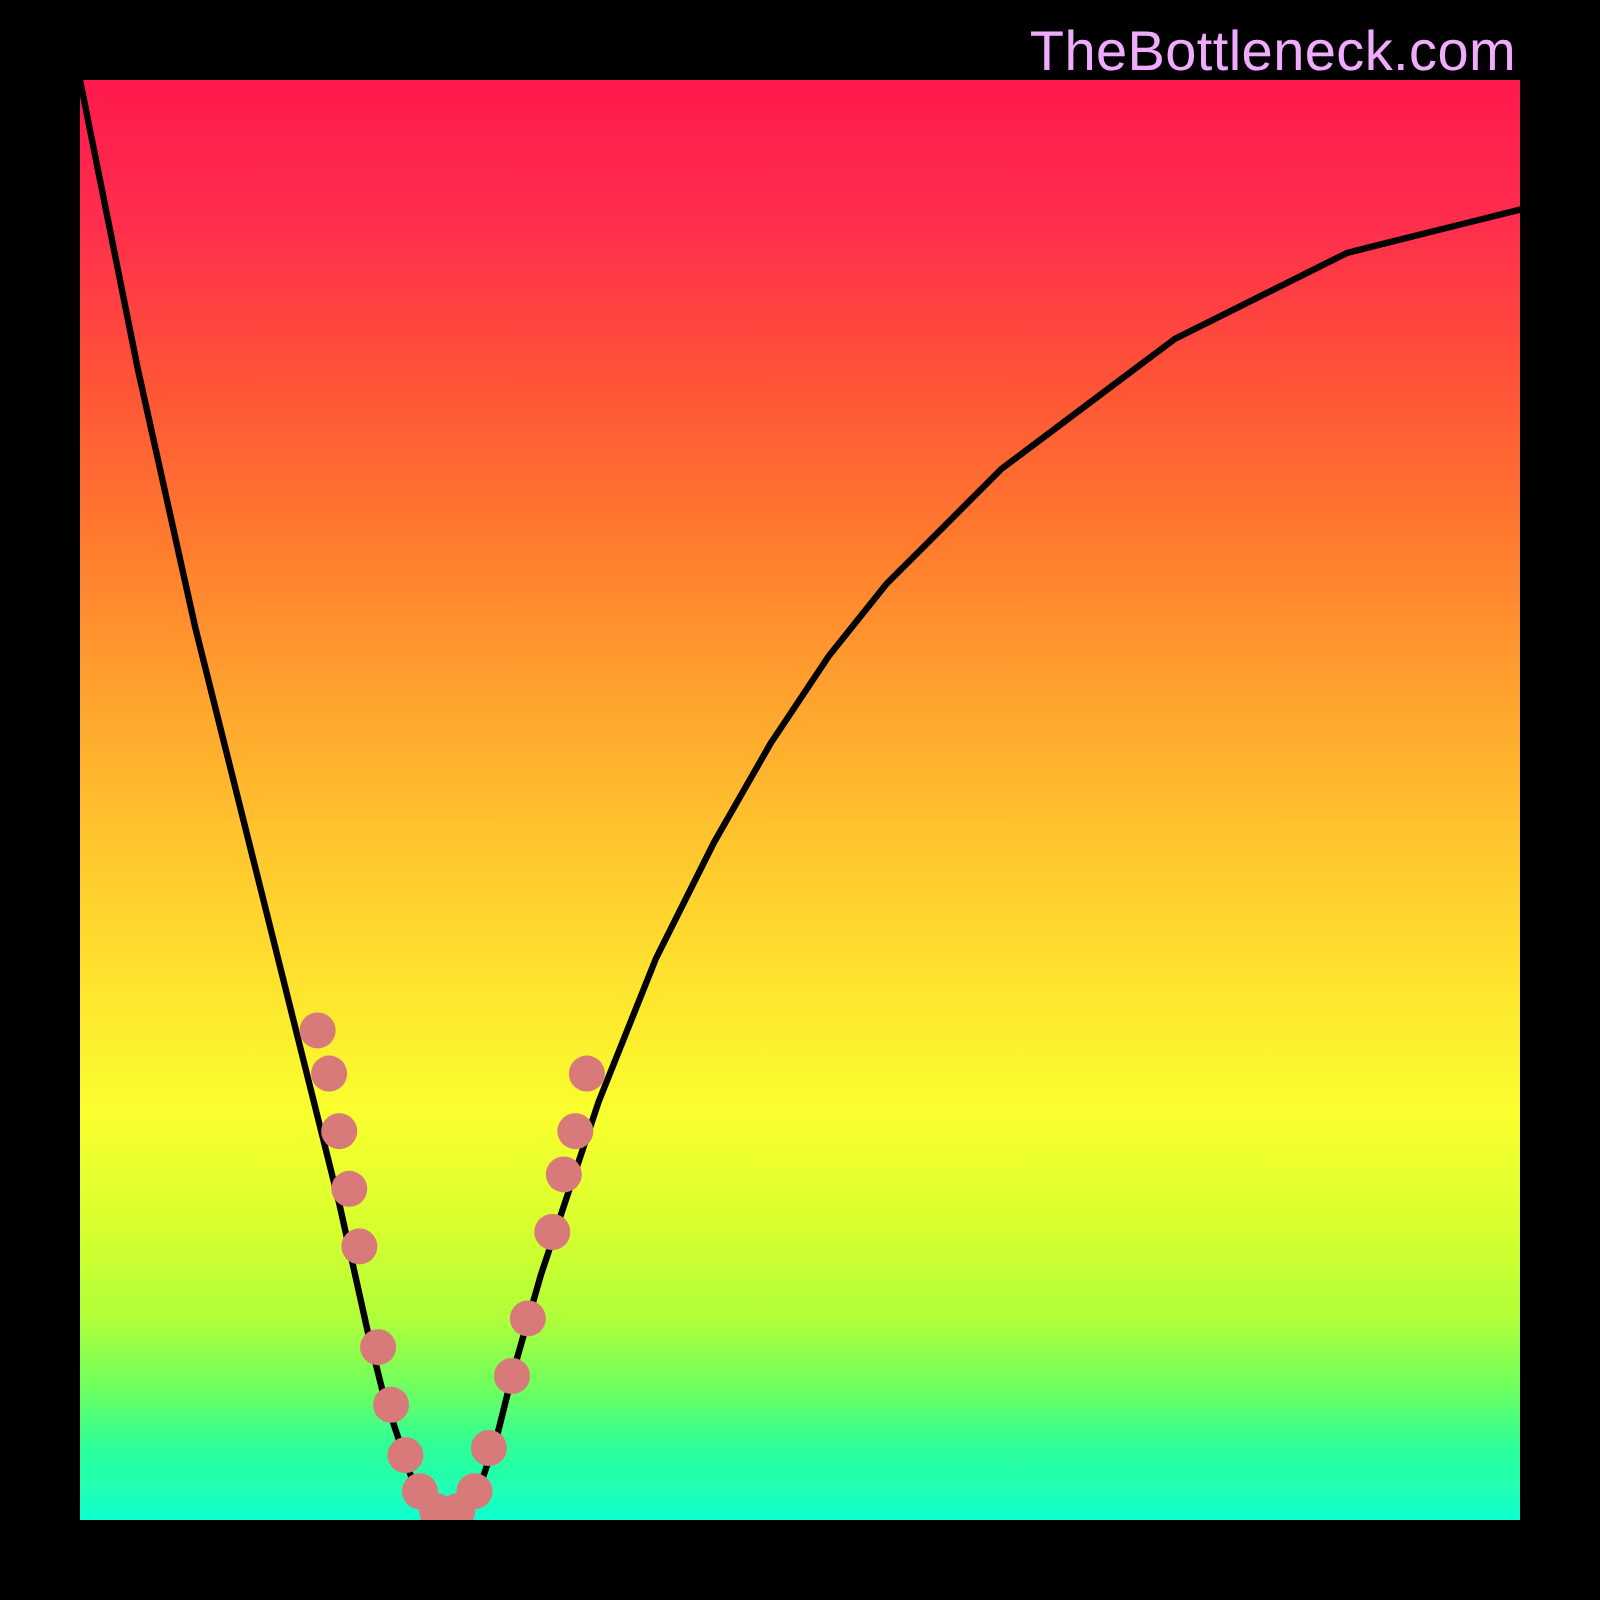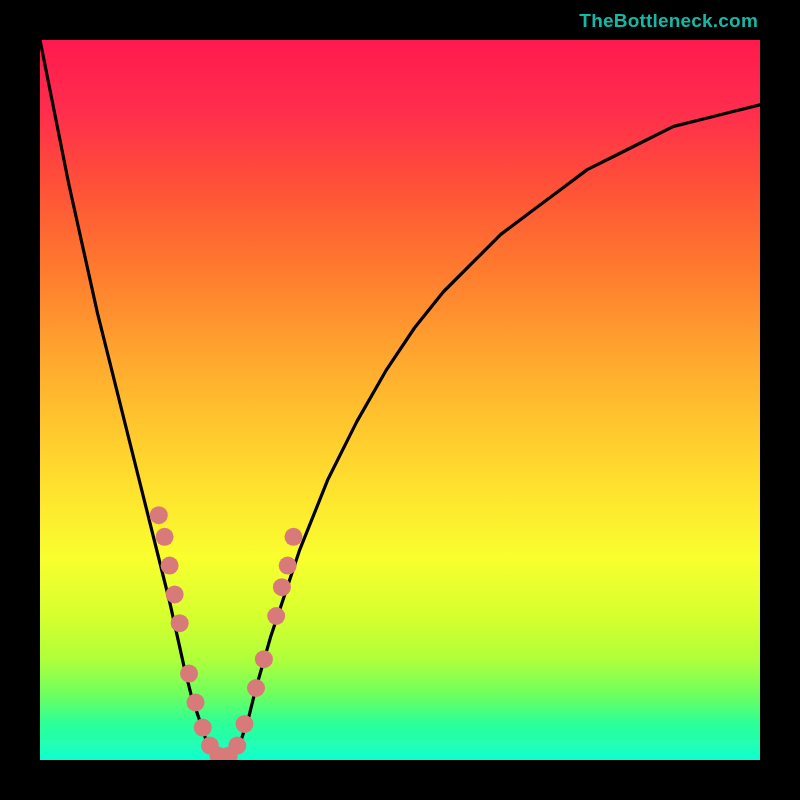--- a/index.html
+++ b/index.html
@@ -36,23 +36,23 @@
       #d6ff2e 80%,
       #b0ff3a 86%,
       #6cff60 91%,
       #2cff9a 95%,
       #13ffc3 100%);
   }
   .watermark {
     position: absolute;
     top: 10px;
     right: 42px;
-    color: #14b8a6;
-    font-size: 19px;
-    font-weight: 700;
+    color: #f0abfc;
+    font-size: 28px;
+    font-weight: 400;
     letter-spacing: 0.2px;
   }
   svg.overlay {
     position: absolute;
     left: 0;
     top: 0;
     width: 720px;
     height: 720px;
   }
   

